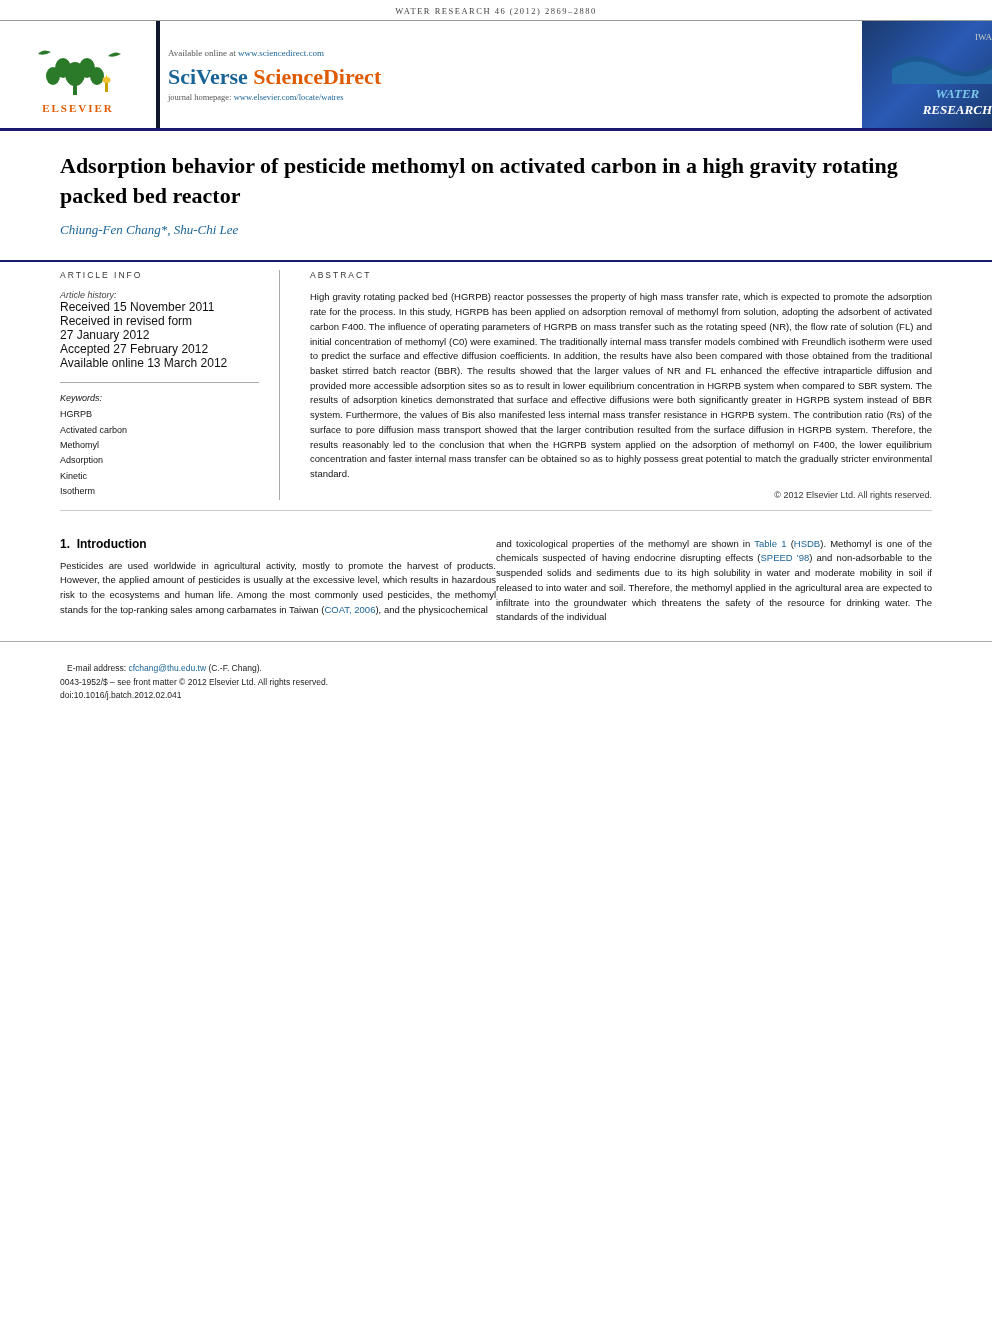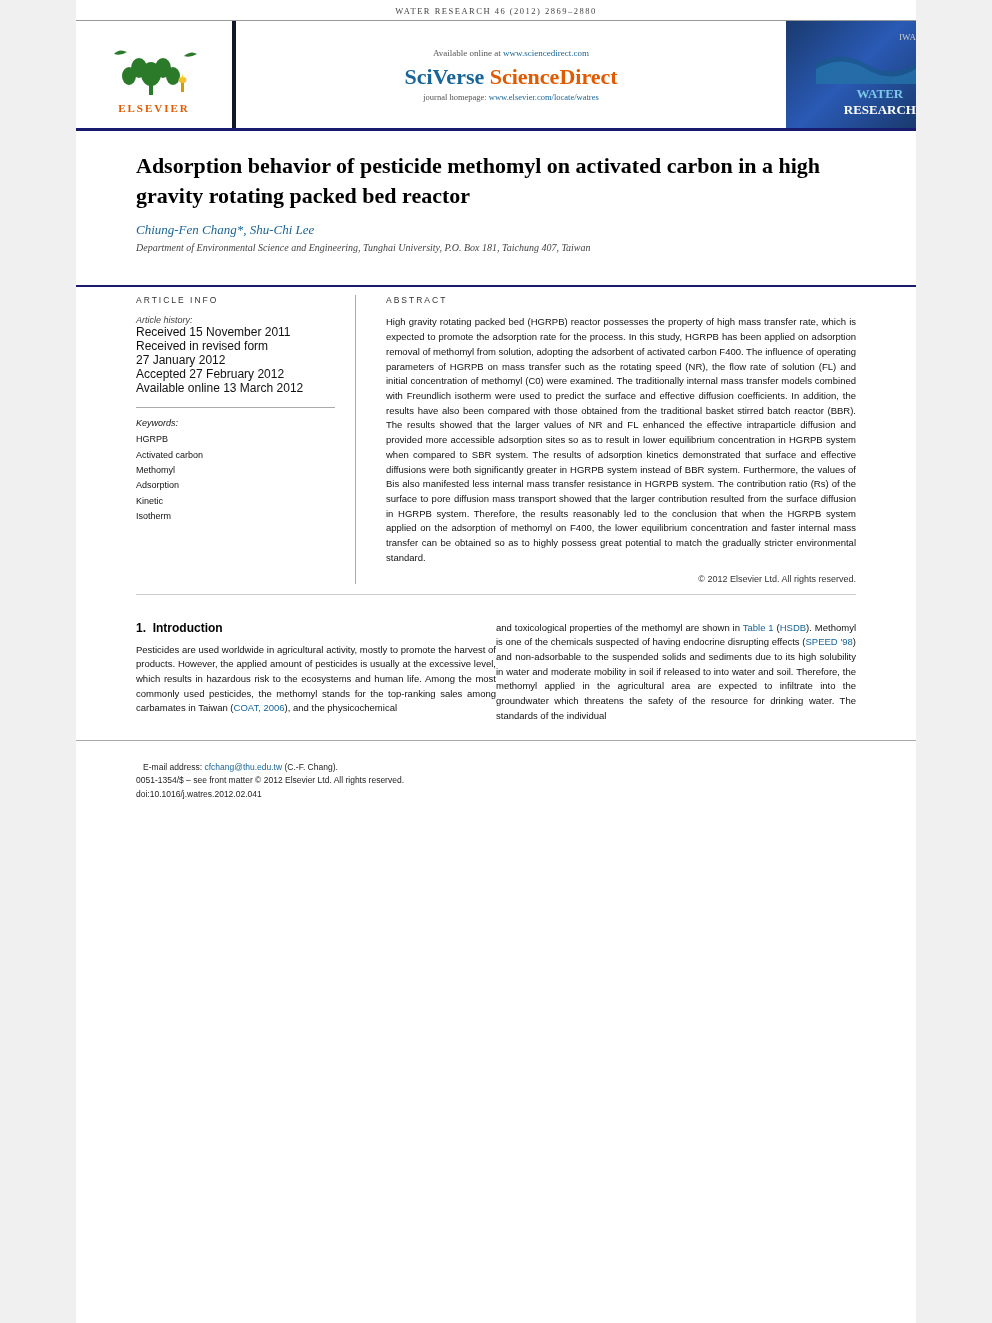--- a/index.html
+++ b/index.html
@@ -5,21 +5,21 @@
     * { margin: 0; padding: 0; box-sizing: border-box; }
     body {
       background: #f0f0f0;
       display: flex;
       justify-content: center;
       font-family: 'Times New Roman', Times, serif;
       font-size: 10px;
       color: #111;
     }
     .page {
-      width: 840px;
+      width: 992px;
       min-height: 1323px;
       background: #fff;
       padding: 0;
       position: relative;
     }
 
     
     .journal-header {
       text-align: center;
       padding: 6px 0 4px;
@@ -52,21 +52,20 @@
       color: #e05a00;
       font-weight: bold;
       letter-spacing: 2px;
       margin-top: 4px;
     }
 
     .center-banner {
       flex: 1;
       display: flex;
       flex-direction: column;
-      align-items: center;
       justify-content: center;
       padding: 8px;
     }
 
     .available-online {
       font-size: 9px;
       color: #555;
       margin-bottom: 4px;
     }
 
@@ -346,34 +345,31 @@
         journal homepage: <a class="journal-link" href="#">www.elsevier.com/locate/watres</a>
       </div>
     </div>
 
     <div class="water-research-logo">
       <div class="wr-iwa">IWA</div>
       <svg width="100" height="40" viewBox="0 0 100 40">
         <path d="M0 20 Q25 5 50 20 Q75 35 100 20 L100 40 L0 40 Z" fill="#1a5a8a" opacity="0.7"></path>
         <path d="M0 25 Q25 10 50 25 Q75 40 100 25 L100 40 L0 40 Z" fill="#2a7ab5" opacity="0.6"></path>
       </svg>
-      <div style="text-align:center; margin-top: 2px;">
+      <div style="text-align:center; margin-top: 2px; font-style: italic;">
         <div class="wr-title wr-water">WATER</div>
         <div class="wr-title wr-research">RESEARCH</div>
       </div>
     </div>
   </div>
 
   <div class="article-section">
     <div class="article-title">Adsorption behavior of pesticide methomyl on activated carbon in a high gravity rotating packed bed reactor</div>
     <div class="authors">
       <em><span>Chiung-Fen Chang*, Shu-Chi Lee</span></em>
-    </div>
-    <div class="affiliation">
-      <em><span>Department of Environmental Science and Engineering, Tunghai University, P.O. Box 181, Taichung 407, Taiwan</span></em>
     </div>
   </div>
 
   <hr class="divider-thick">
 
   <div class="two-col">
 
     <div class="left-col">
       <div class="section-label">ARTICLE INFO</div>
 
@@ -424,17 +420,17 @@
       <div class="body-text">
         and toxicological properties of the methomyl are shown in <a class="body-link" href="#">Table 1</a> (<a class="body-link" href="#">HSDB</a>). Methomyl is one of the chemicals suspected of having endocrine disrupting effects (<a class="body-link" href="#">SPEED '98</a>) and non-adsorbable to the suspended solids and sediments due to its high solubility in water and moderate mobility in soil if released to into water and soil. Therefore, the methomyl applied in the agricultural area are expected to infiltrate into the groundwater which threatens the safety of the resource for drinking water. The standards of the individual
       </div>
     </div>
   </div>
 
   <div class="footnote-section">
     <div class="footnote-text">
       &nbsp;&nbsp;&nbsp;E-mail address: <a class="footnote-link" href="mailto:cfchang@thu.edu.tw">cfchang@thu.edu.tw</a> (C.-F. Chang).
     </div>
-    <div class="footnote-text">0051-1354/$ – see front matter © 2012 Elsevier Ltd. All rights reserved.</div>
-    <div class="footnote-text">doi:10.1016/j.watres.2012.02.041</div>
+    <div class="footnote-text">0043-1952/$ – see front matter © 2012 Elsevier Ltd. All rights reserved.</div>
+    <div class="footnote-text">doi:10.1016/j.batch.2012.02.041</div>
   </div>
 
 </div>
 
 </body></html>

